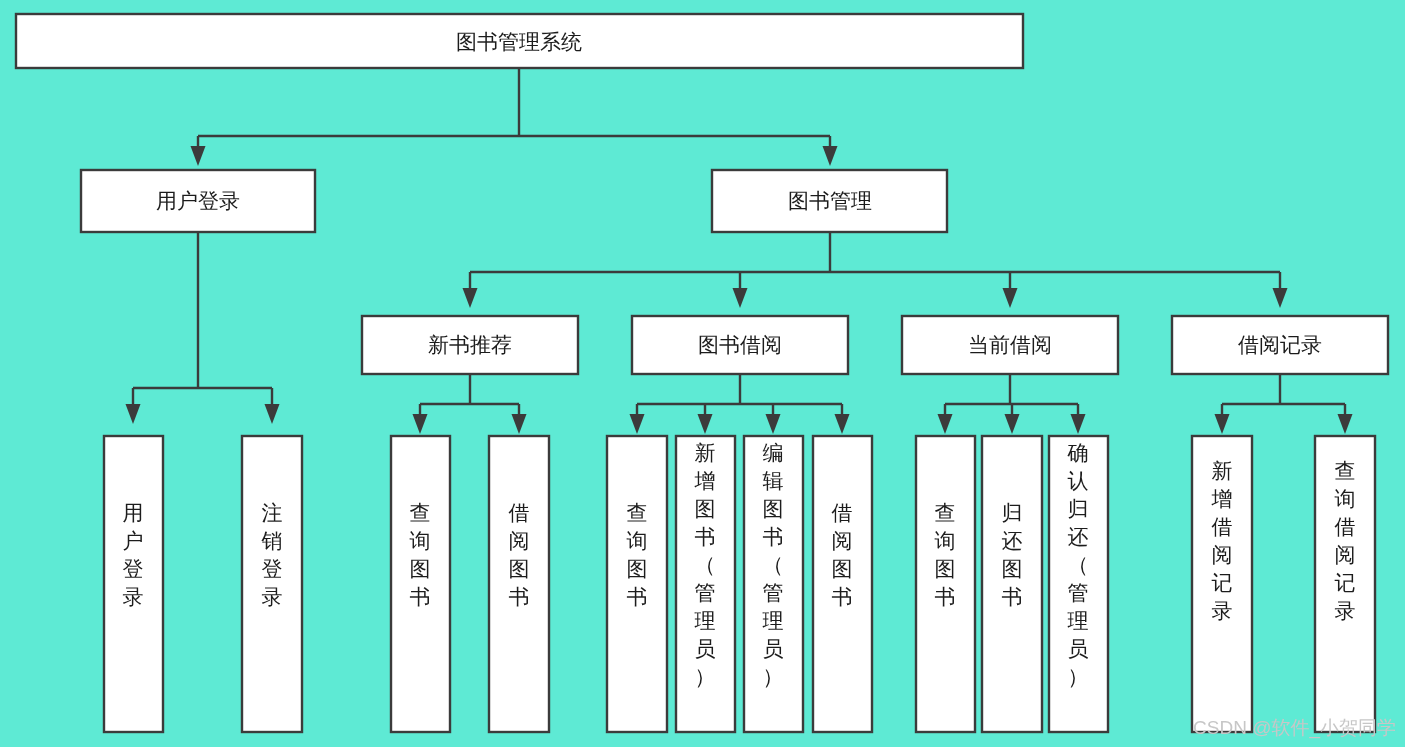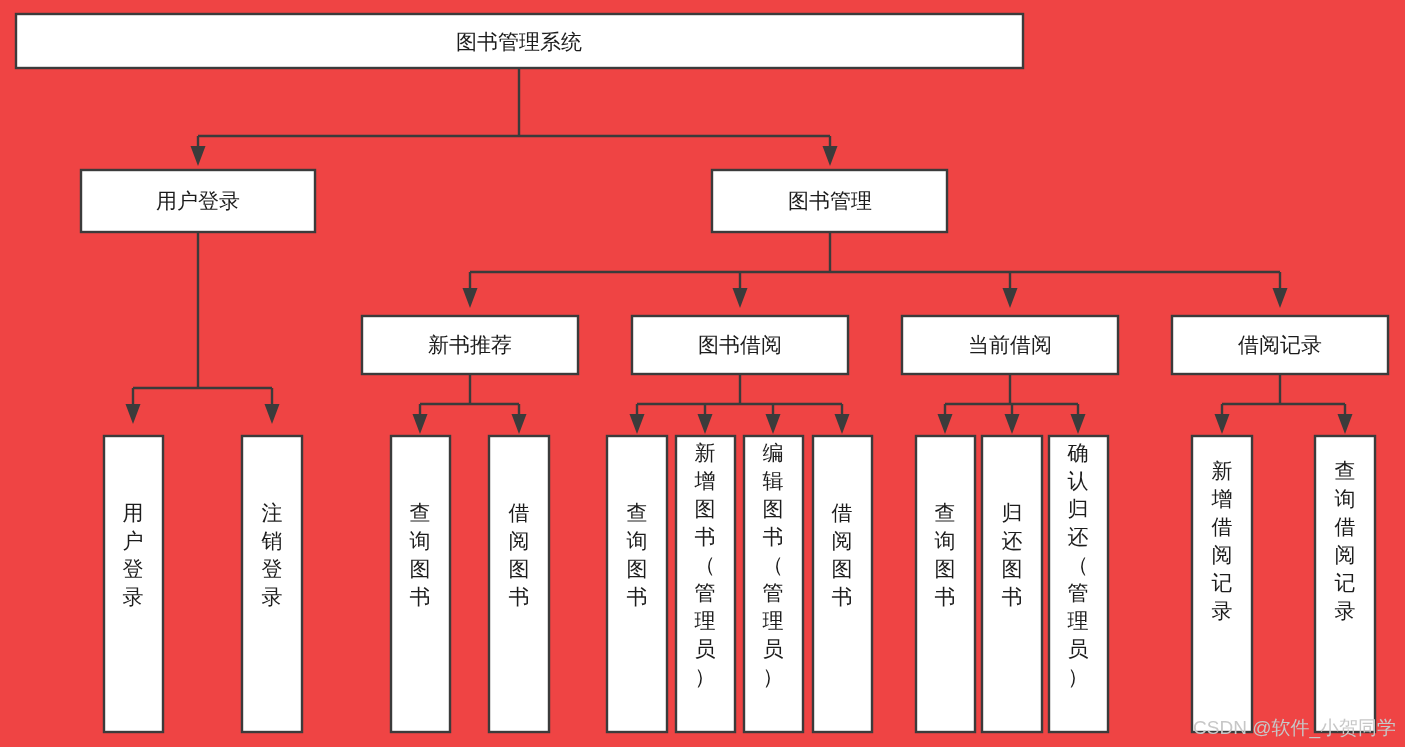--- a/index.html
+++ b/index.html
@@ -7,21 +7,21 @@
     padding: 0;
     background: #ffffff;
   }
   body {
     font-family: "Liberation Sans", "DejaVu Sans", sans-serif;
   }
   #diagram-root {
     position: relative;
     width: 1405px;
     height: 747px;
-    background: #ef4444;
+    background: #5eead4;
     overflow: hidden;
   }
   svg.diagram-canvas {
     position: absolute;
     left: 0;
     top: 0;
     width: 1405px;
     height: 747px;
   }
   .node-box {

